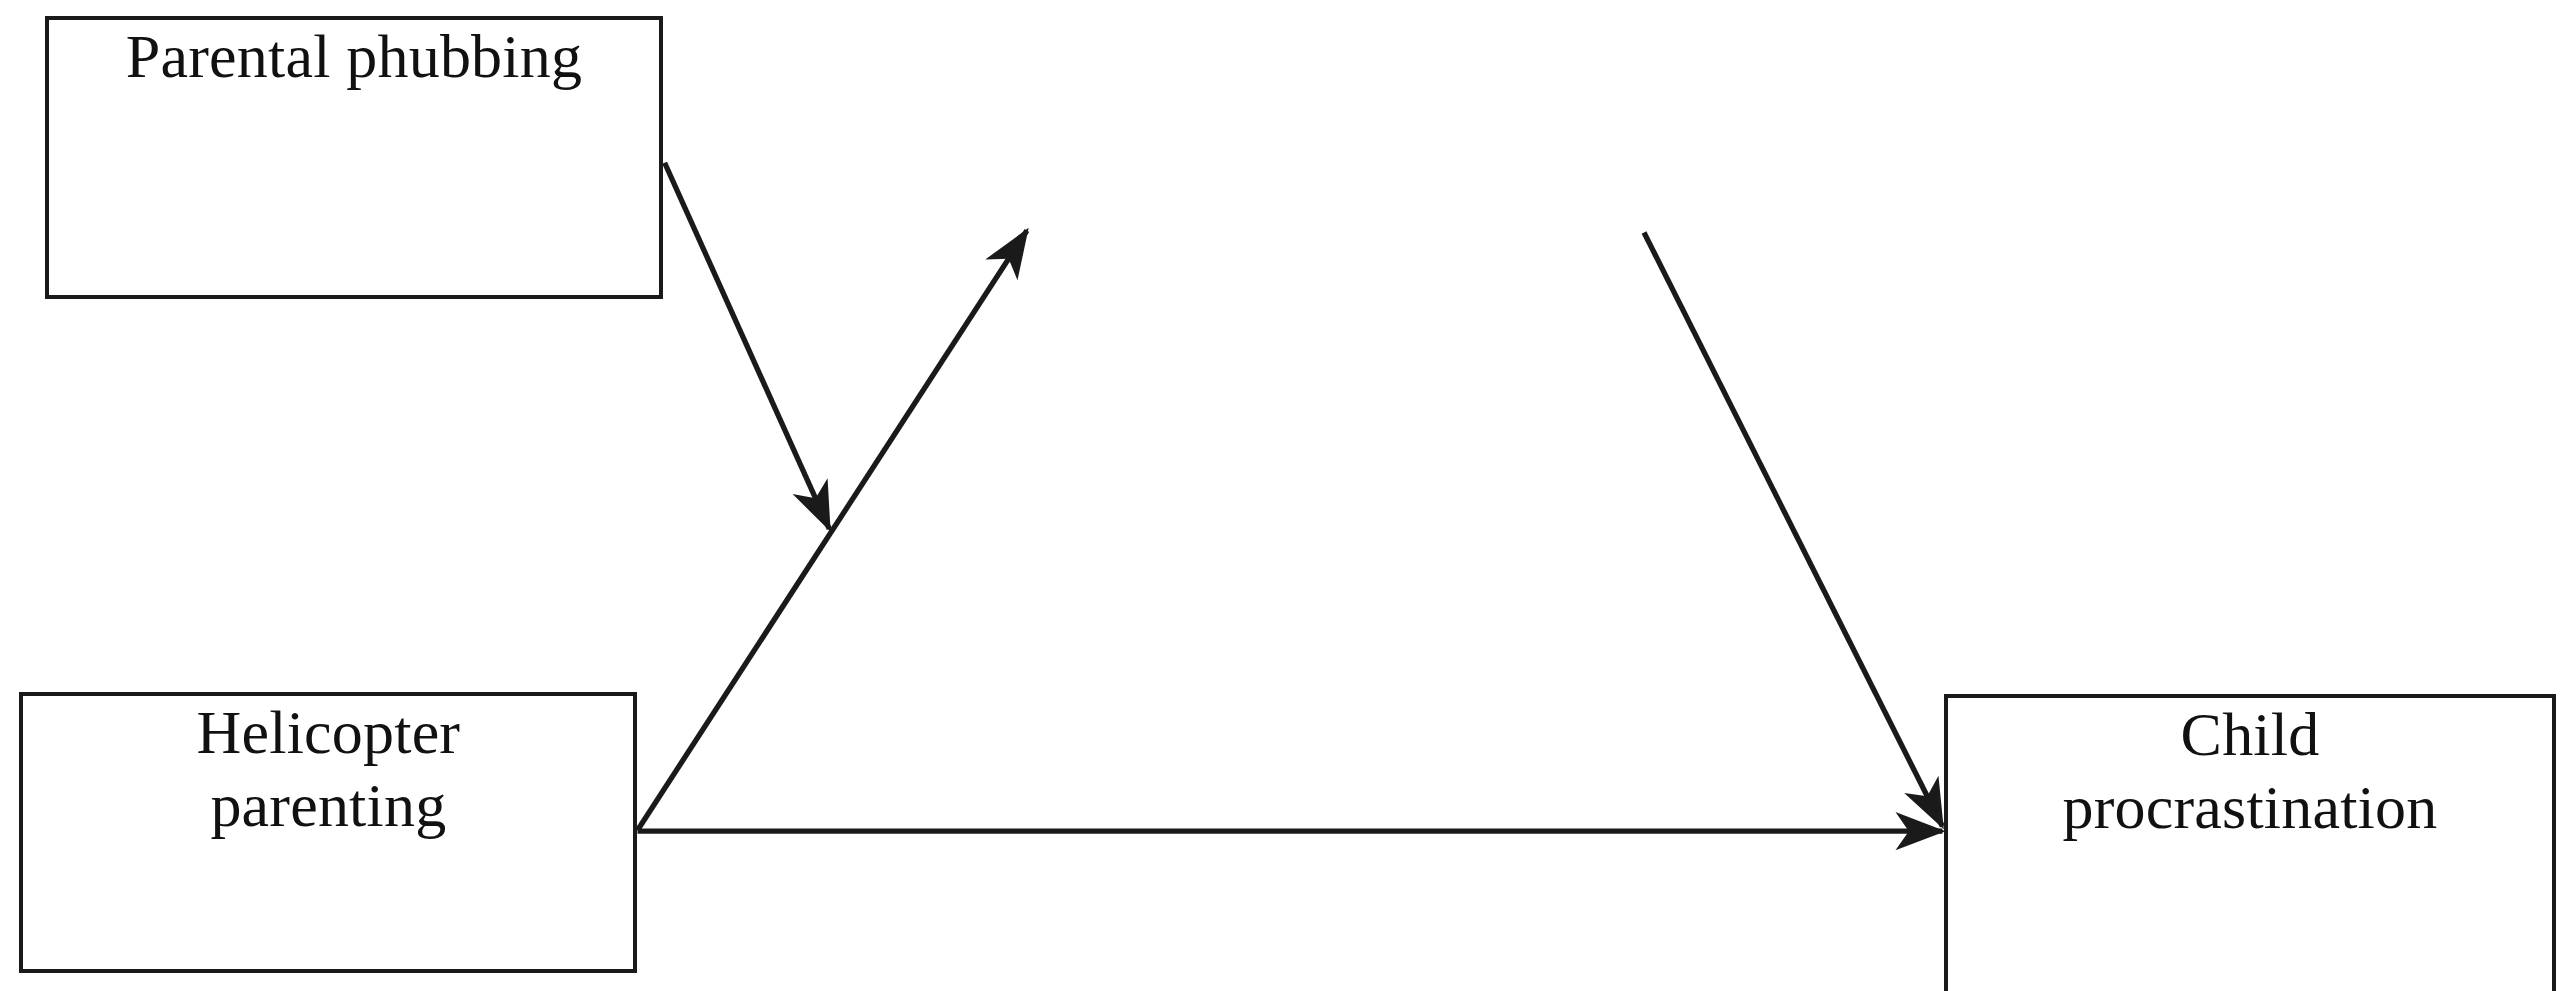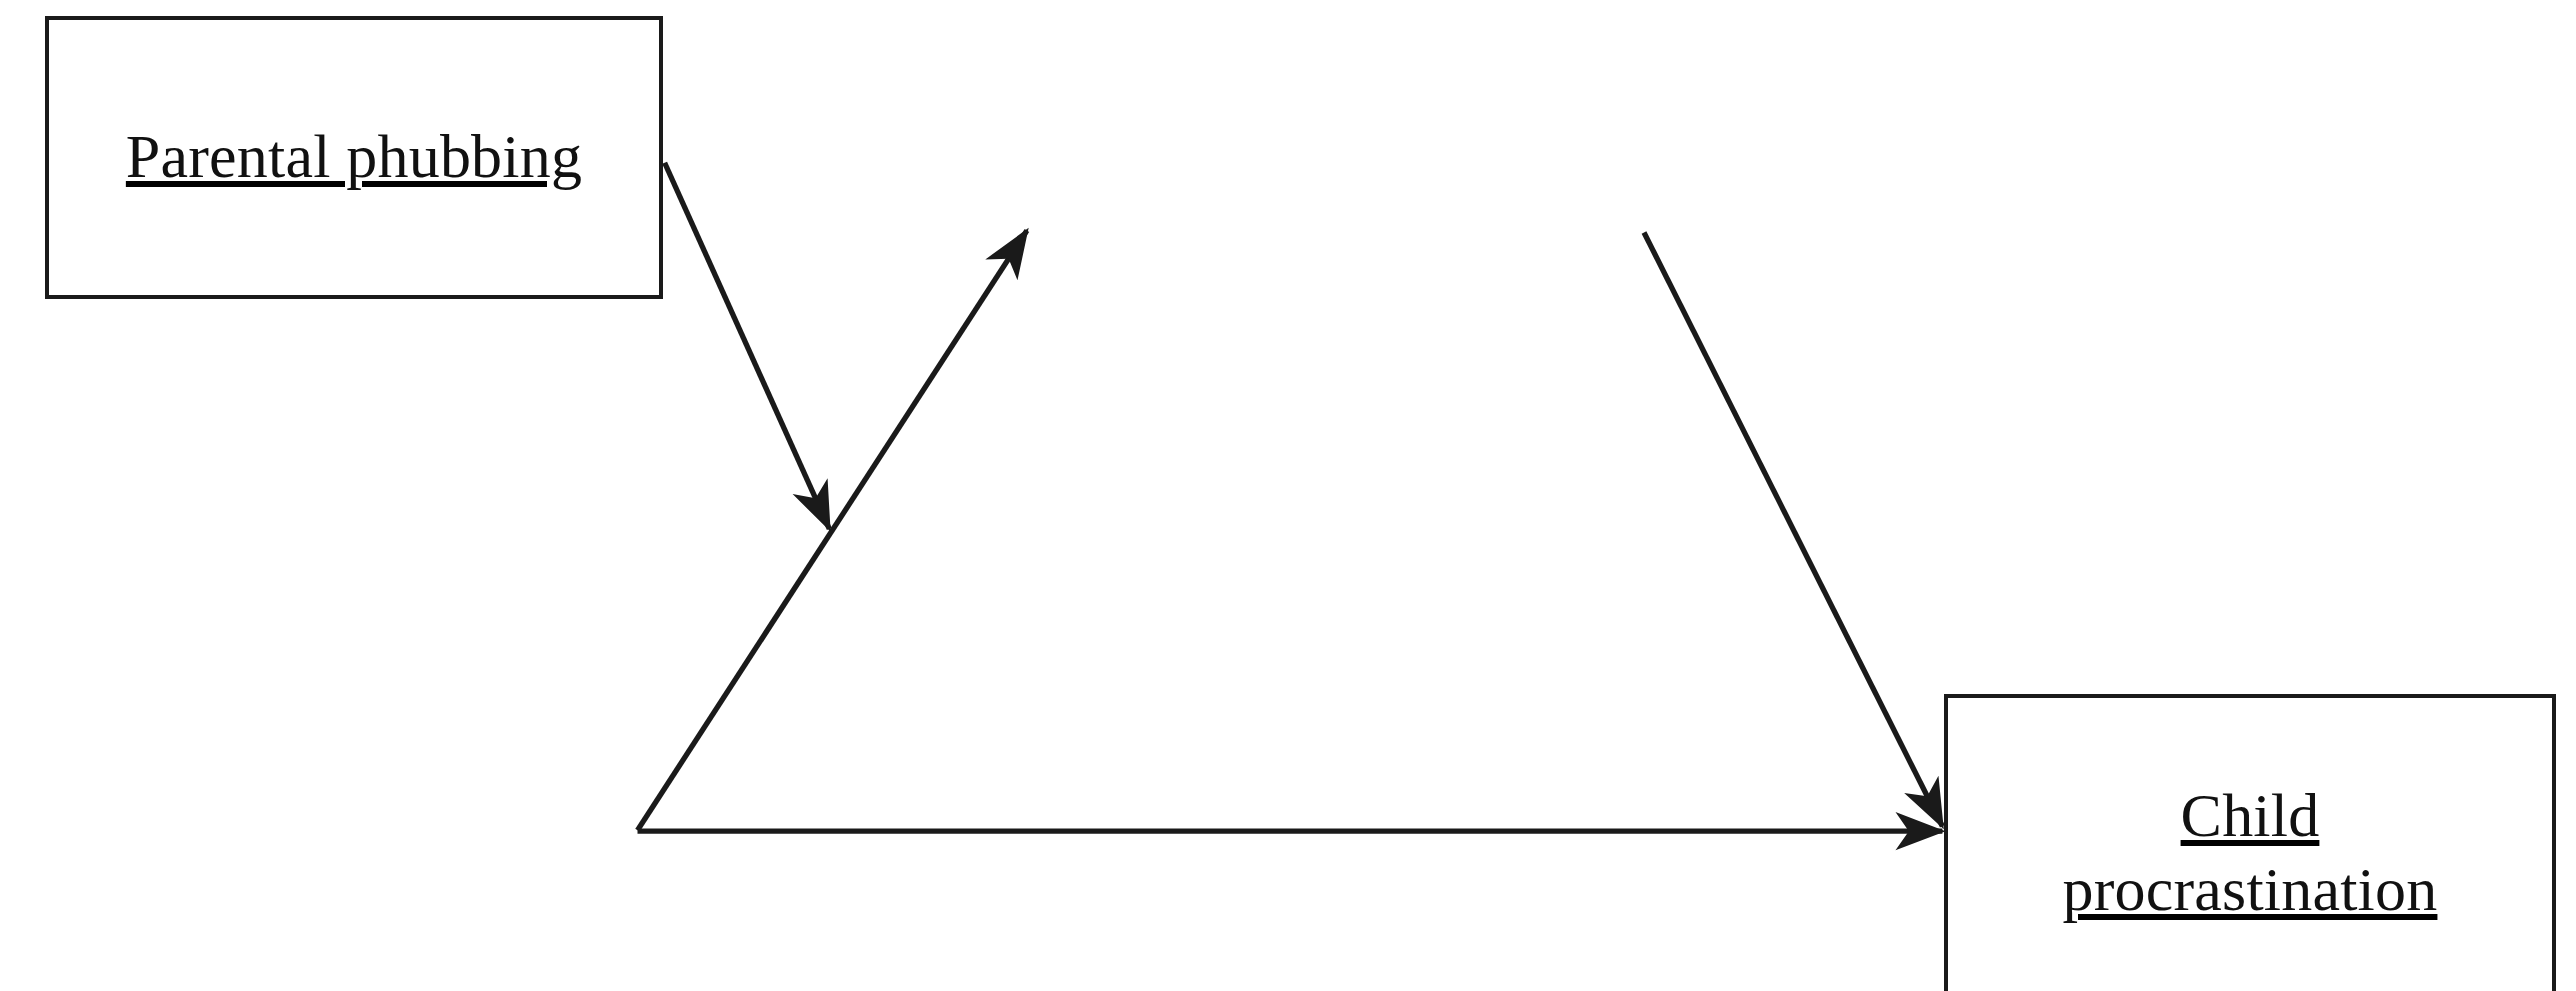--- a/index.html
+++ b/index.html
@@ -14,25 +14,24 @@
     background: #ffffff;
     overflow: hidden;
     font-family: "Liberation Serif", "DejaVu Serif", serif;
   }
   .node {
     position: absolute;
     box-sizing: border-box;
     border: 4.8px solid #1a1a1a;
     background: #ffffff;
     display: flex;
-    align-items: center;
+    align-items: flex-start;
     justify-content: center;
     text-align: center;
     z-index: 3;
-    text-decoration: underline;
   }
   .node-label {
     font-size: 62px;
     line-height: 1.18;
     color: #111111;
     letter-spacing: 0.2px;
     white-space: pre-line;
     padding: 0 11.6px;
   }
   #node-parental-phubbing {
@@ -87,20 +86,24 @@
     <line x1="658" y1="858" x2="2005" y2="858" stroke="#1a1a1a" stroke-width="5.5" marker-end="url(#arrow-head)"></line>
 
     <line x1="686" y1="168" x2="856" y2="546" stroke="#1a1a1a" stroke-width="5.5" marker-end="url(#arrow-head)"></line>
   </svg>
 
   <div class="node" id="node-parental-phubbing">
     <span class="node-label">Parental phubbing</span>
   </div>
 
 
+  <div class="node" id="node-helicopter-parenting">
+    <span class="node-label">Helicopter
+parenting</span>
+  </div>
 
   <div class="node" id="node-child-procrastination">
     <span class="node-label">Child
 procrastination</span>
   </div>
 
 </div>
 
 
 </body></html>

